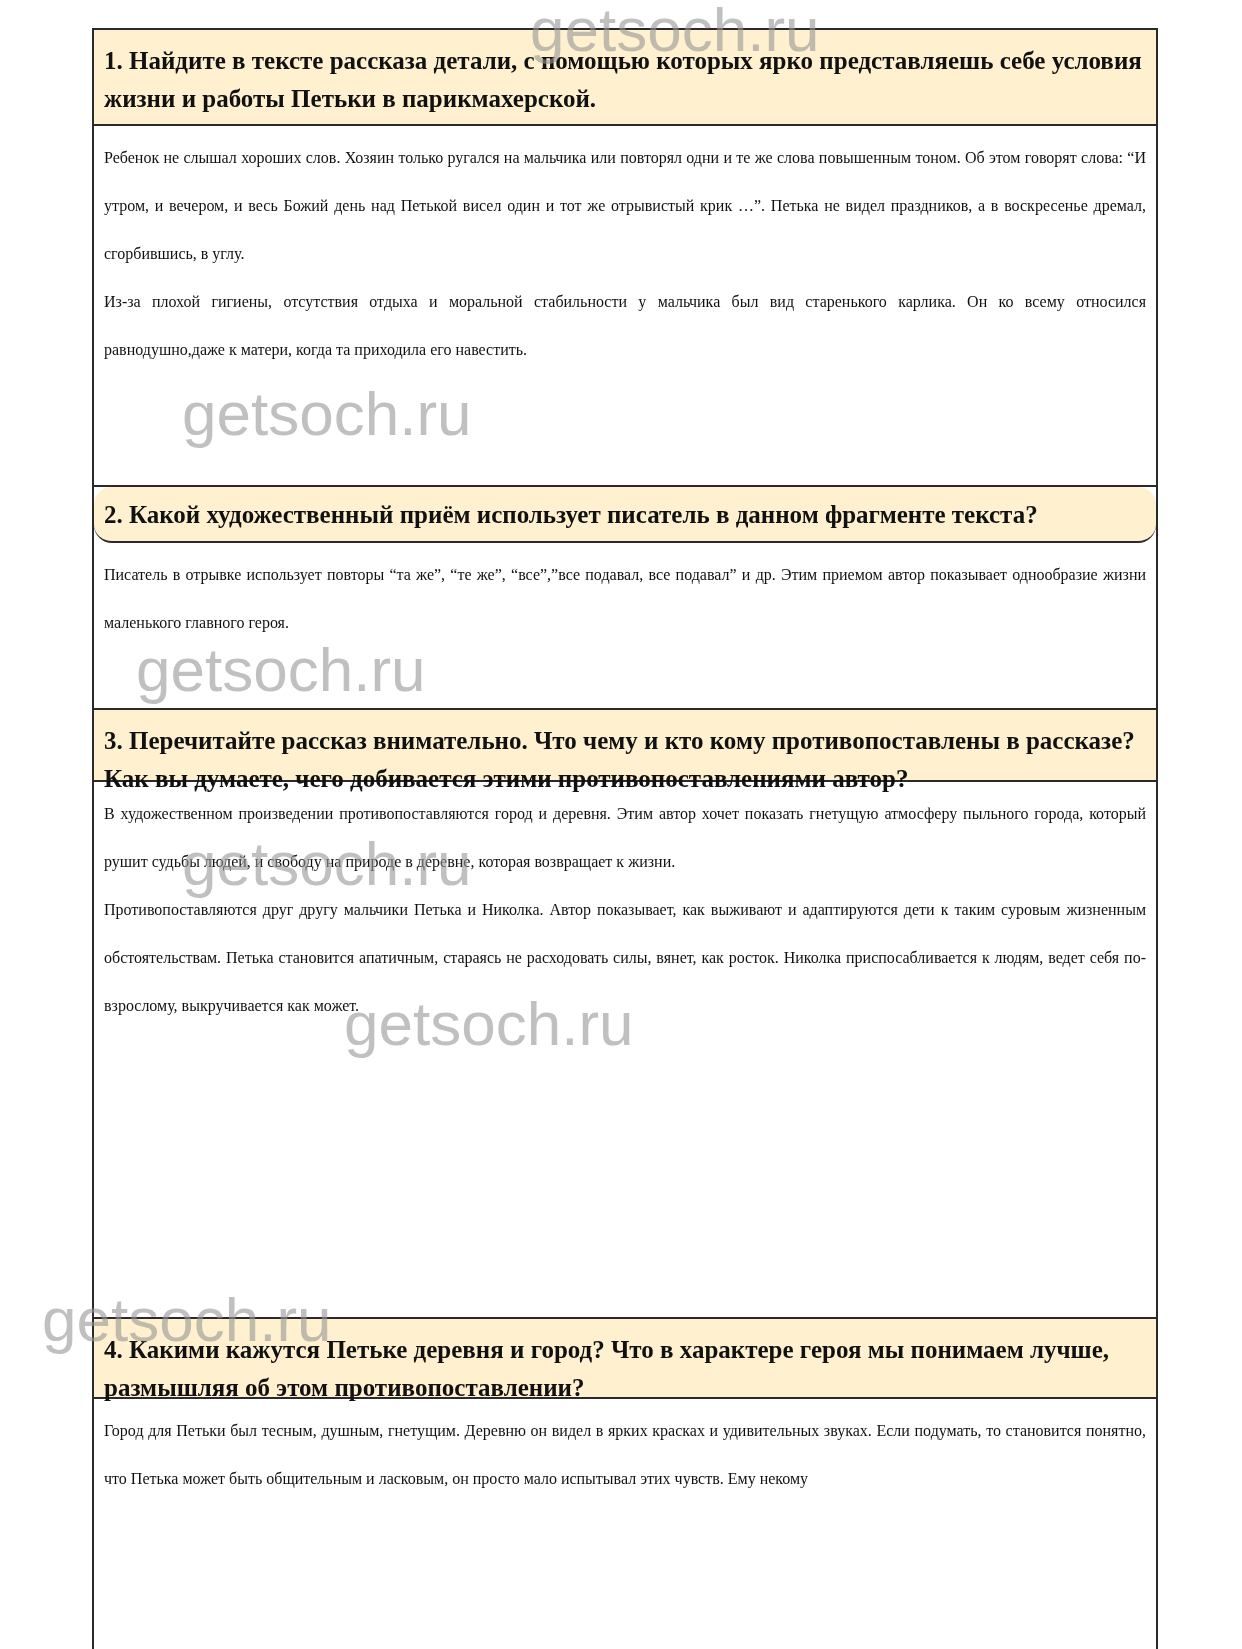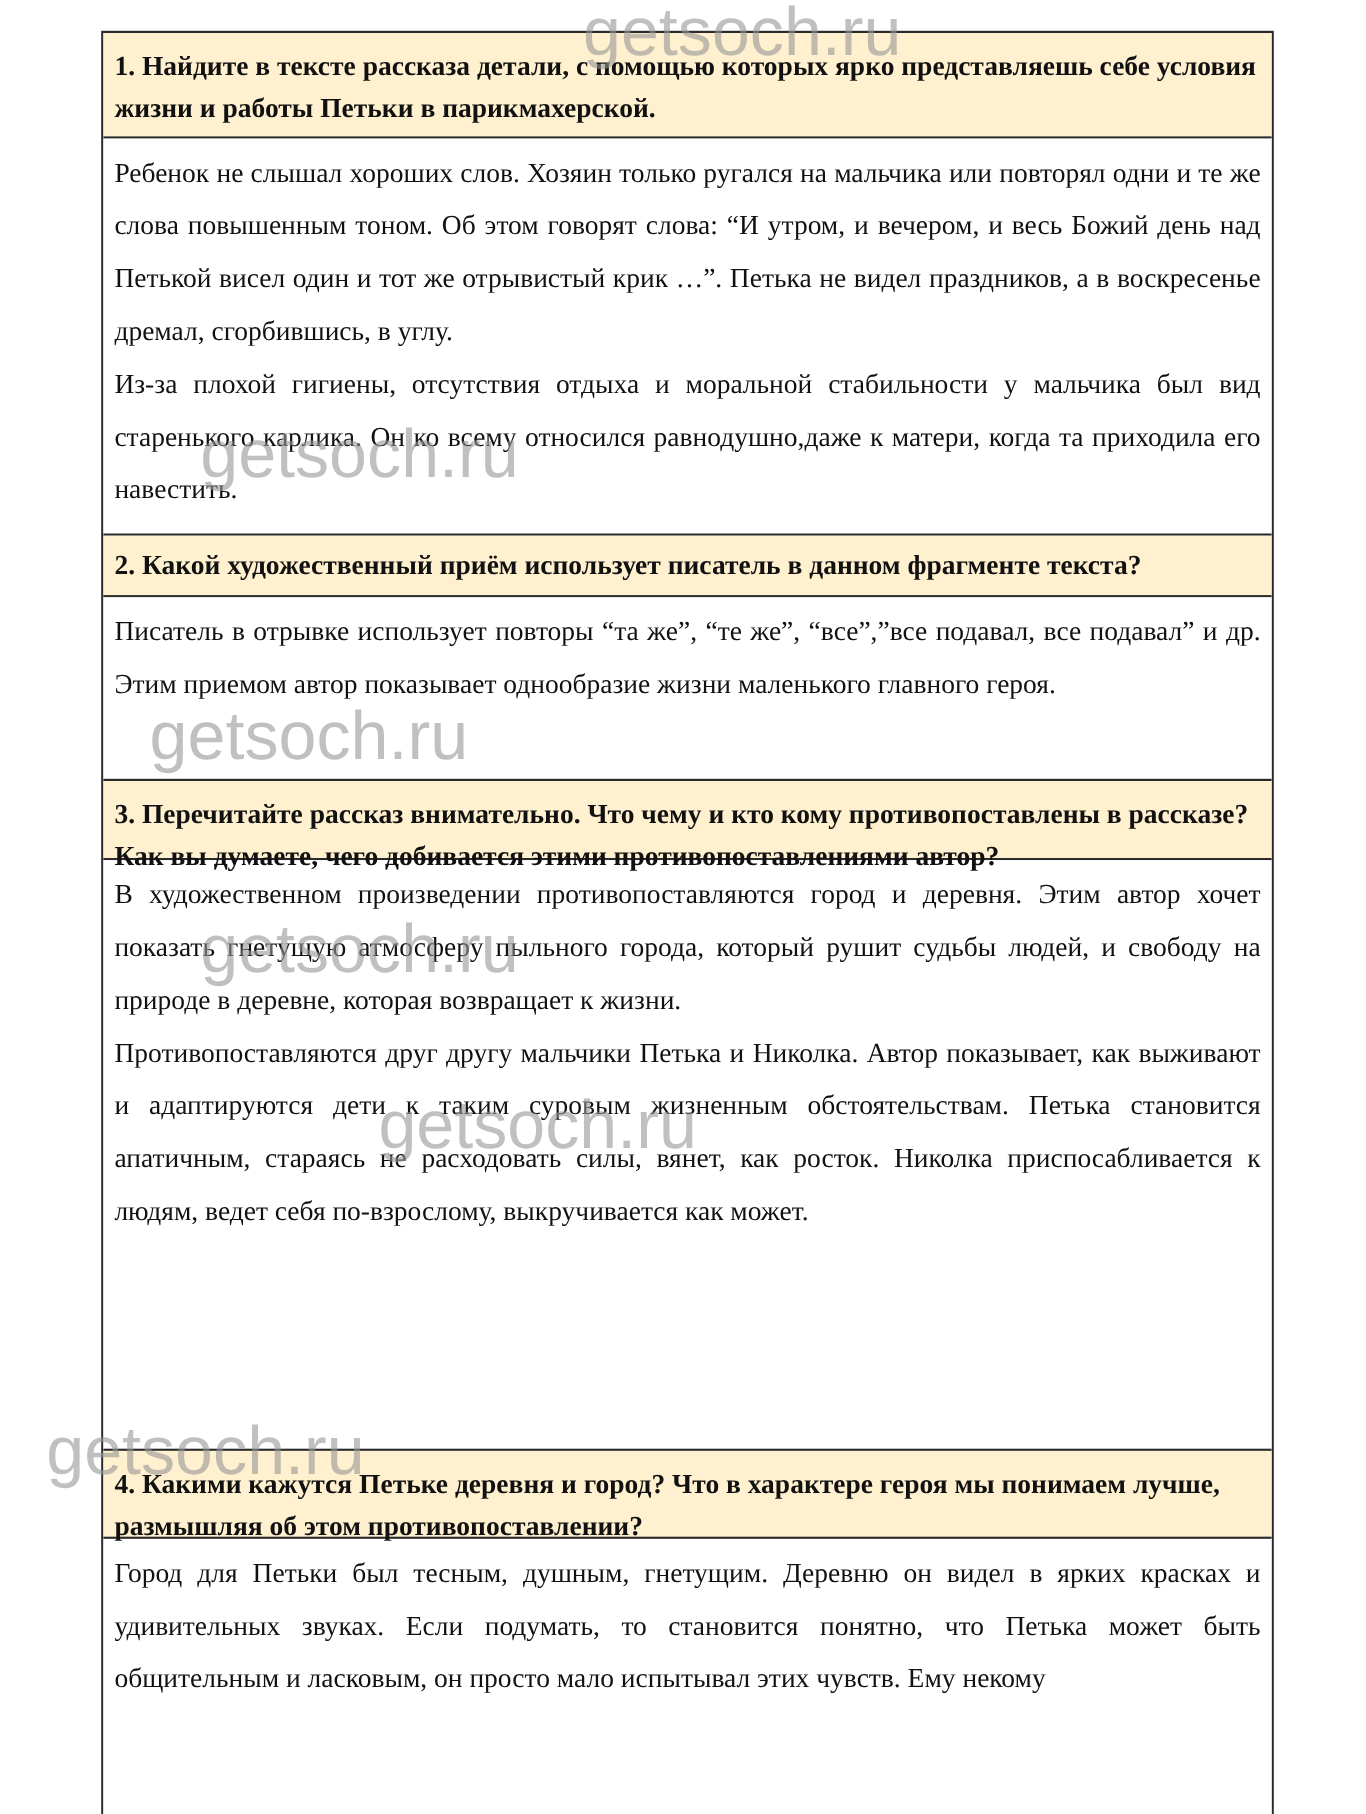--- a/index.html
+++ b/index.html
@@ -4,27 +4,27 @@
   <style>
     html, body { margin: 0; padding: 0; background: #ffffff; }
     body { width: 1242px; height: 1649px; position: relative; overflow: hidden;
            font-family: "Liberation Serif", "DejaVu Serif", serif; color: #111; }
     .sheet { position: absolute; left: 56px; top: 28px; width: 1066px;
              border: 2px solid #2a2a2a; box-sizing: border-box; margin-left: 36px; }
     .q { background: #FFF0CF; border-bottom: 2px solid #2a2a2a;
          font-weight: bold; font-size: 25px; line-height: 38px;
          padding: 12px 10px 10px 10px; }
     .a { background: #ffffff; border-bottom: 2px solid #2a2a2a;
-         font-size: 25px; line-height: 48px; text-align: justify;
+         font-size: 16px; line-height: 48px; text-align: justify;
          padding: 8px 10px 12px 10px; }
     .a:last-child { border-bottom: none; }
     .a p { margin: 0; }
     .q1 { height: 96px; box-sizing: border-box; }
     .a1 { height: 361px; box-sizing: border-box; }
-    .q2 { height: 56px; box-sizing: border-box; padding-top: 9px; }
+    .q2 { height: 56px; box-sizing: border-box; padding-top: 9px; border-radius: 18px; }
     .a2 { height: 167px; box-sizing: border-box; }
     .q3 { height: 72px; box-sizing: border-box; }
     .a3 { height: 537px; box-sizing: border-box; }
     .q4 { height: 80px; box-sizing: border-box; }
     .a4 { height: 264px; box-sizing: border-box; }
     .wm { position: absolute; font-family: "Liberation Sans", "DejaVu Sans", sans-serif;
           color: rgba(150,150,150,0.6); font-size: 62px; letter-spacing: 0px;
           pointer-events: none; white-space: nowrap; }
   </style>
 </head>

